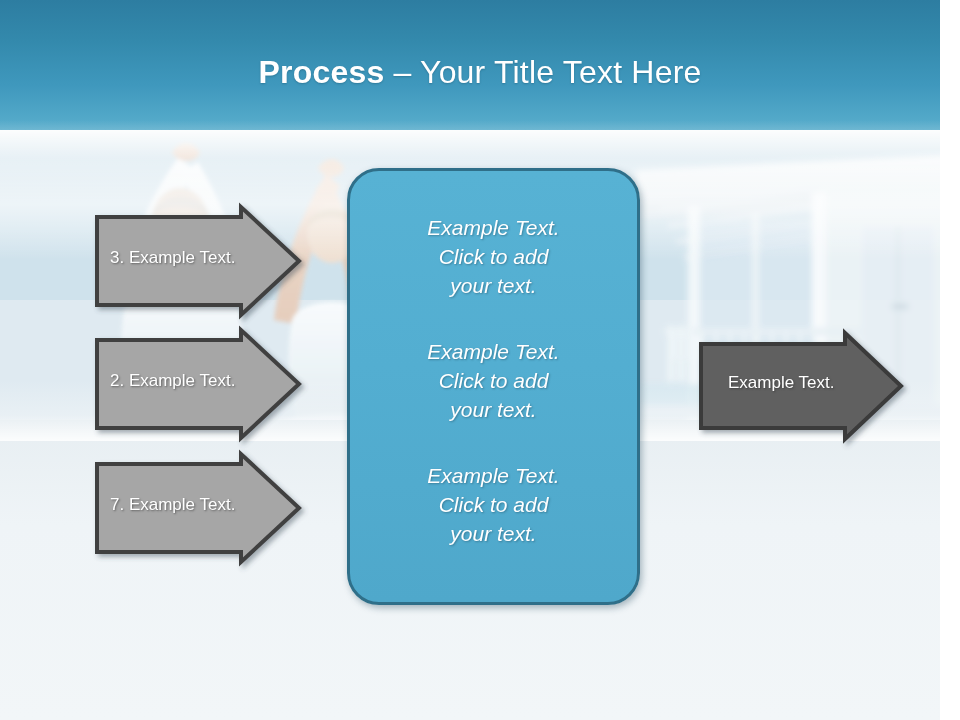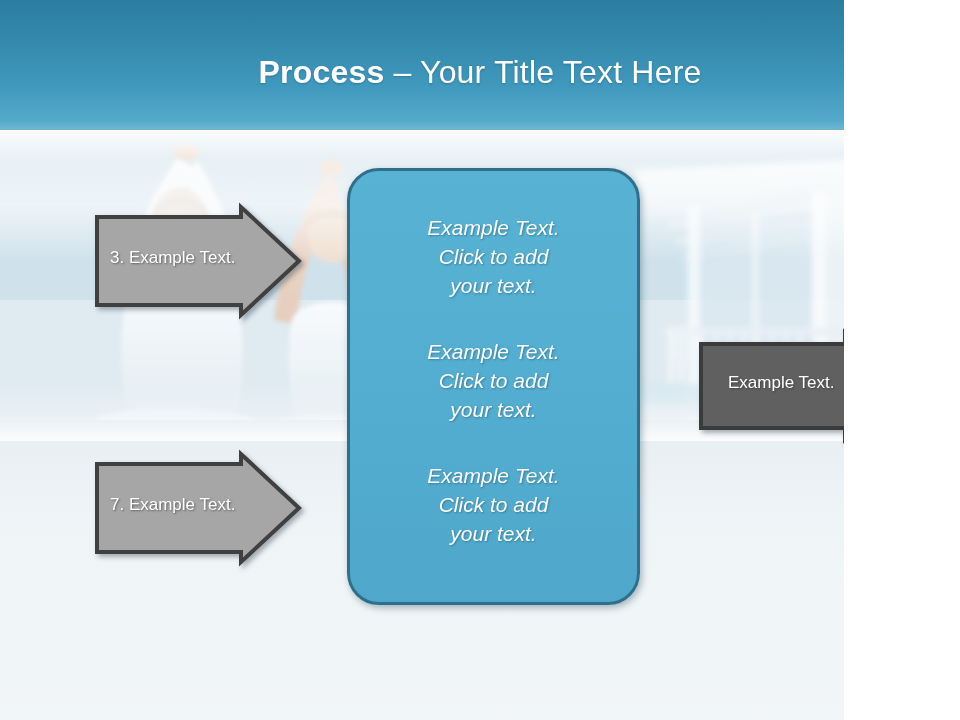--- a/index.html
+++ b/index.html
@@ -8,21 +8,21 @@
     padding: 0;
     background: #ffffff;
   }
   body {
     font-family: "Liberation Sans", sans-serif;
   }
 
   
   #slide {
     position: relative;
-    width: 844px;
+    width: 940px;
     height: 720px;
     overflow: hidden;
     background: #eef3f6;
   }
 
   
   .bg-sky {
     position: absolute;
     left: 0; top: 0;
     width: 960px;
@@ -290,20 +290,31 @@
       <defs>
         <filter id="shA1" x="-25%" y="-25%" width="160%" height="160%">
           <feDropShadow dx="3" dy="3" stdDeviation="2.6" flood-color="#43505a" flood-opacity="0.45"></feDropShadow>
         </filter>
       </defs>
       <path d="M4 12 L148 12 L148 2 L206 56 L148 110 L148 100 L4 100 Z" fill="#a6a6a6" stroke="#404040" stroke-width="4" stroke-linejoin="miter" filter="url(#shA1)"></path>
     </svg>
     <span class="arrow-label">3.  Example Text.</span>
   </div>
 
+  <div class="arrow" id="arrow-2">
+    <svg width="212" height="112" viewBox="0 0 212 112" xmlns="http://www.w3.org/2000/svg">
+      <defs>
+        <filter id="shA2" x="-25%" y="-25%" width="160%" height="160%">
+          <feDropShadow dx="3" dy="3" stdDeviation="2.6" flood-color="#43505a" flood-opacity="0.45"></feDropShadow>
+        </filter>
+      </defs>
+      <path d="M4 12 L148 12 L148 2 L206 56 L148 110 L148 100 L4 100 Z" fill="#a6a6a6" stroke="#404040" stroke-width="4" stroke-linejoin="miter" filter="url(#shA2)"></path>
+    </svg>
+    <span class="arrow-label">2. Example Text.</span>
+  </div>
 
   <div class="arrow" id="arrow-3">
     <svg width="212" height="112" viewBox="0 0 212 112" xmlns="http://www.w3.org/2000/svg">
       <defs>
         <filter id="shA3" x="-25%" y="-25%" width="160%" height="160%">
           <feDropShadow dx="3" dy="3" stdDeviation="2.6" flood-color="#43505a" flood-opacity="0.45"></feDropShadow>
         </filter>
       </defs>
       <path d="M4 12 L148 12 L148 2 L206 56 L148 110 L148 100 L4 100 Z" fill="#a6a6a6" stroke="#404040" stroke-width="4" stroke-linejoin="miter" filter="url(#shA3)"></path>
     </svg>

